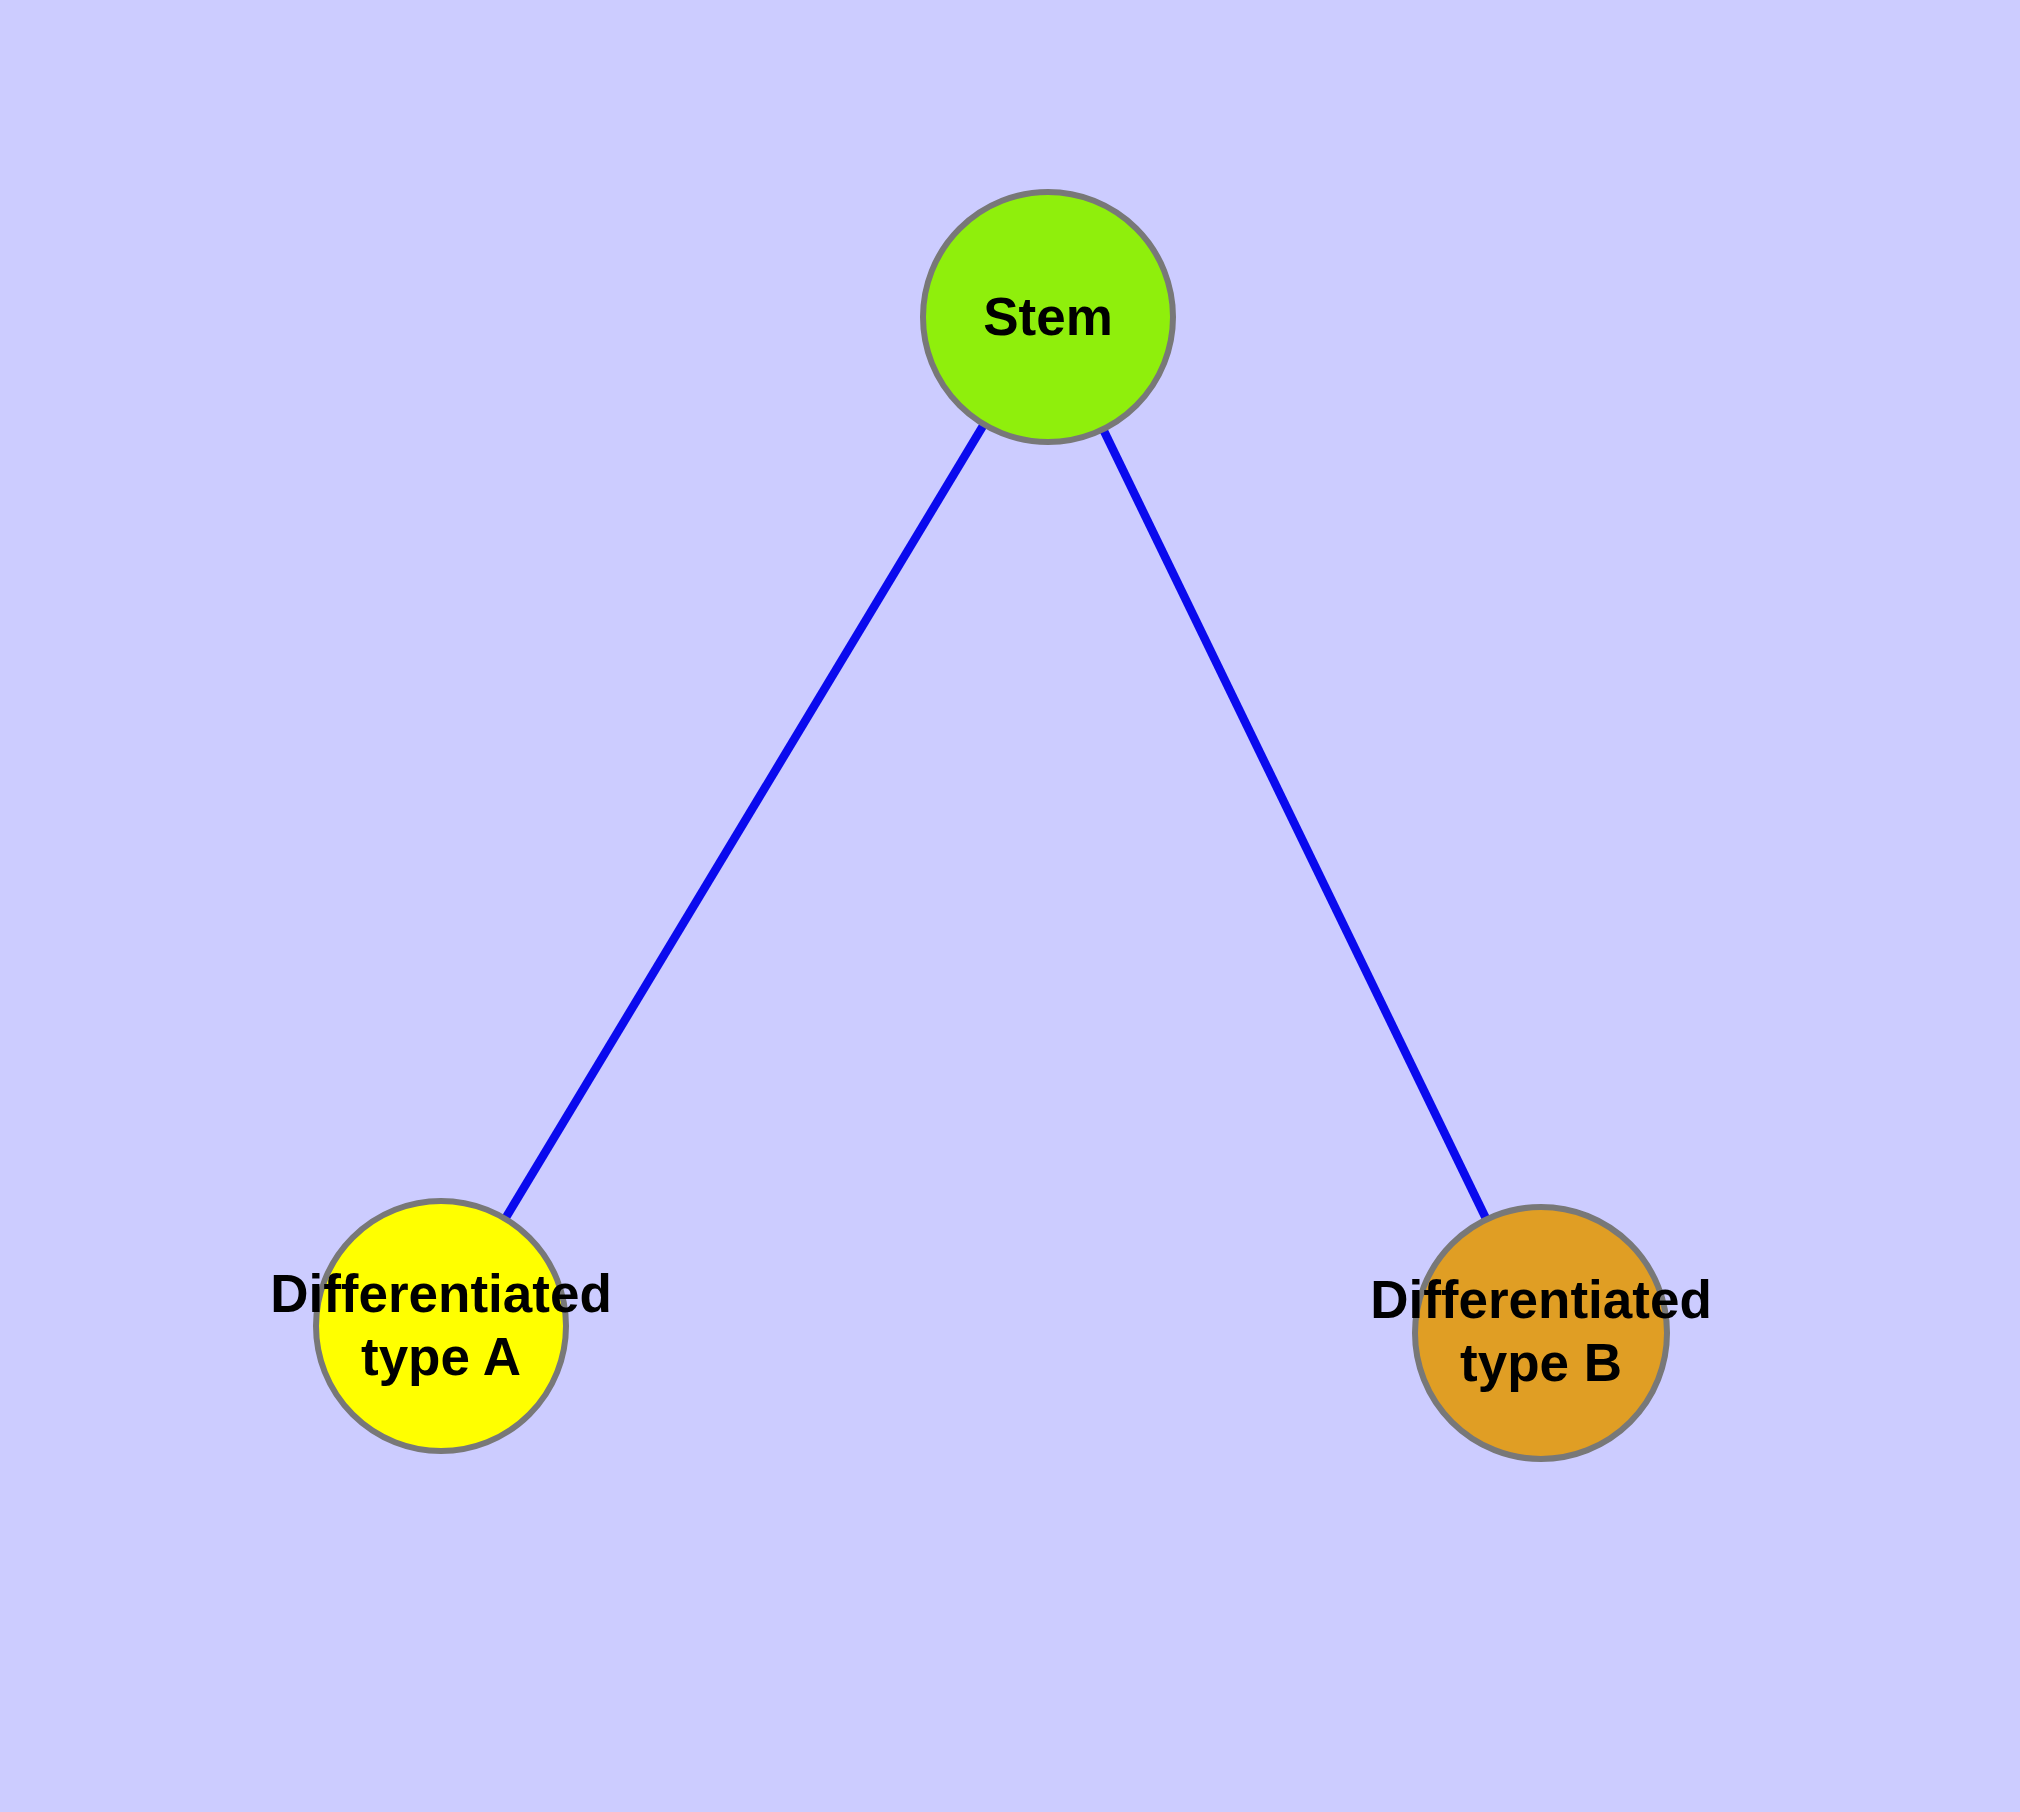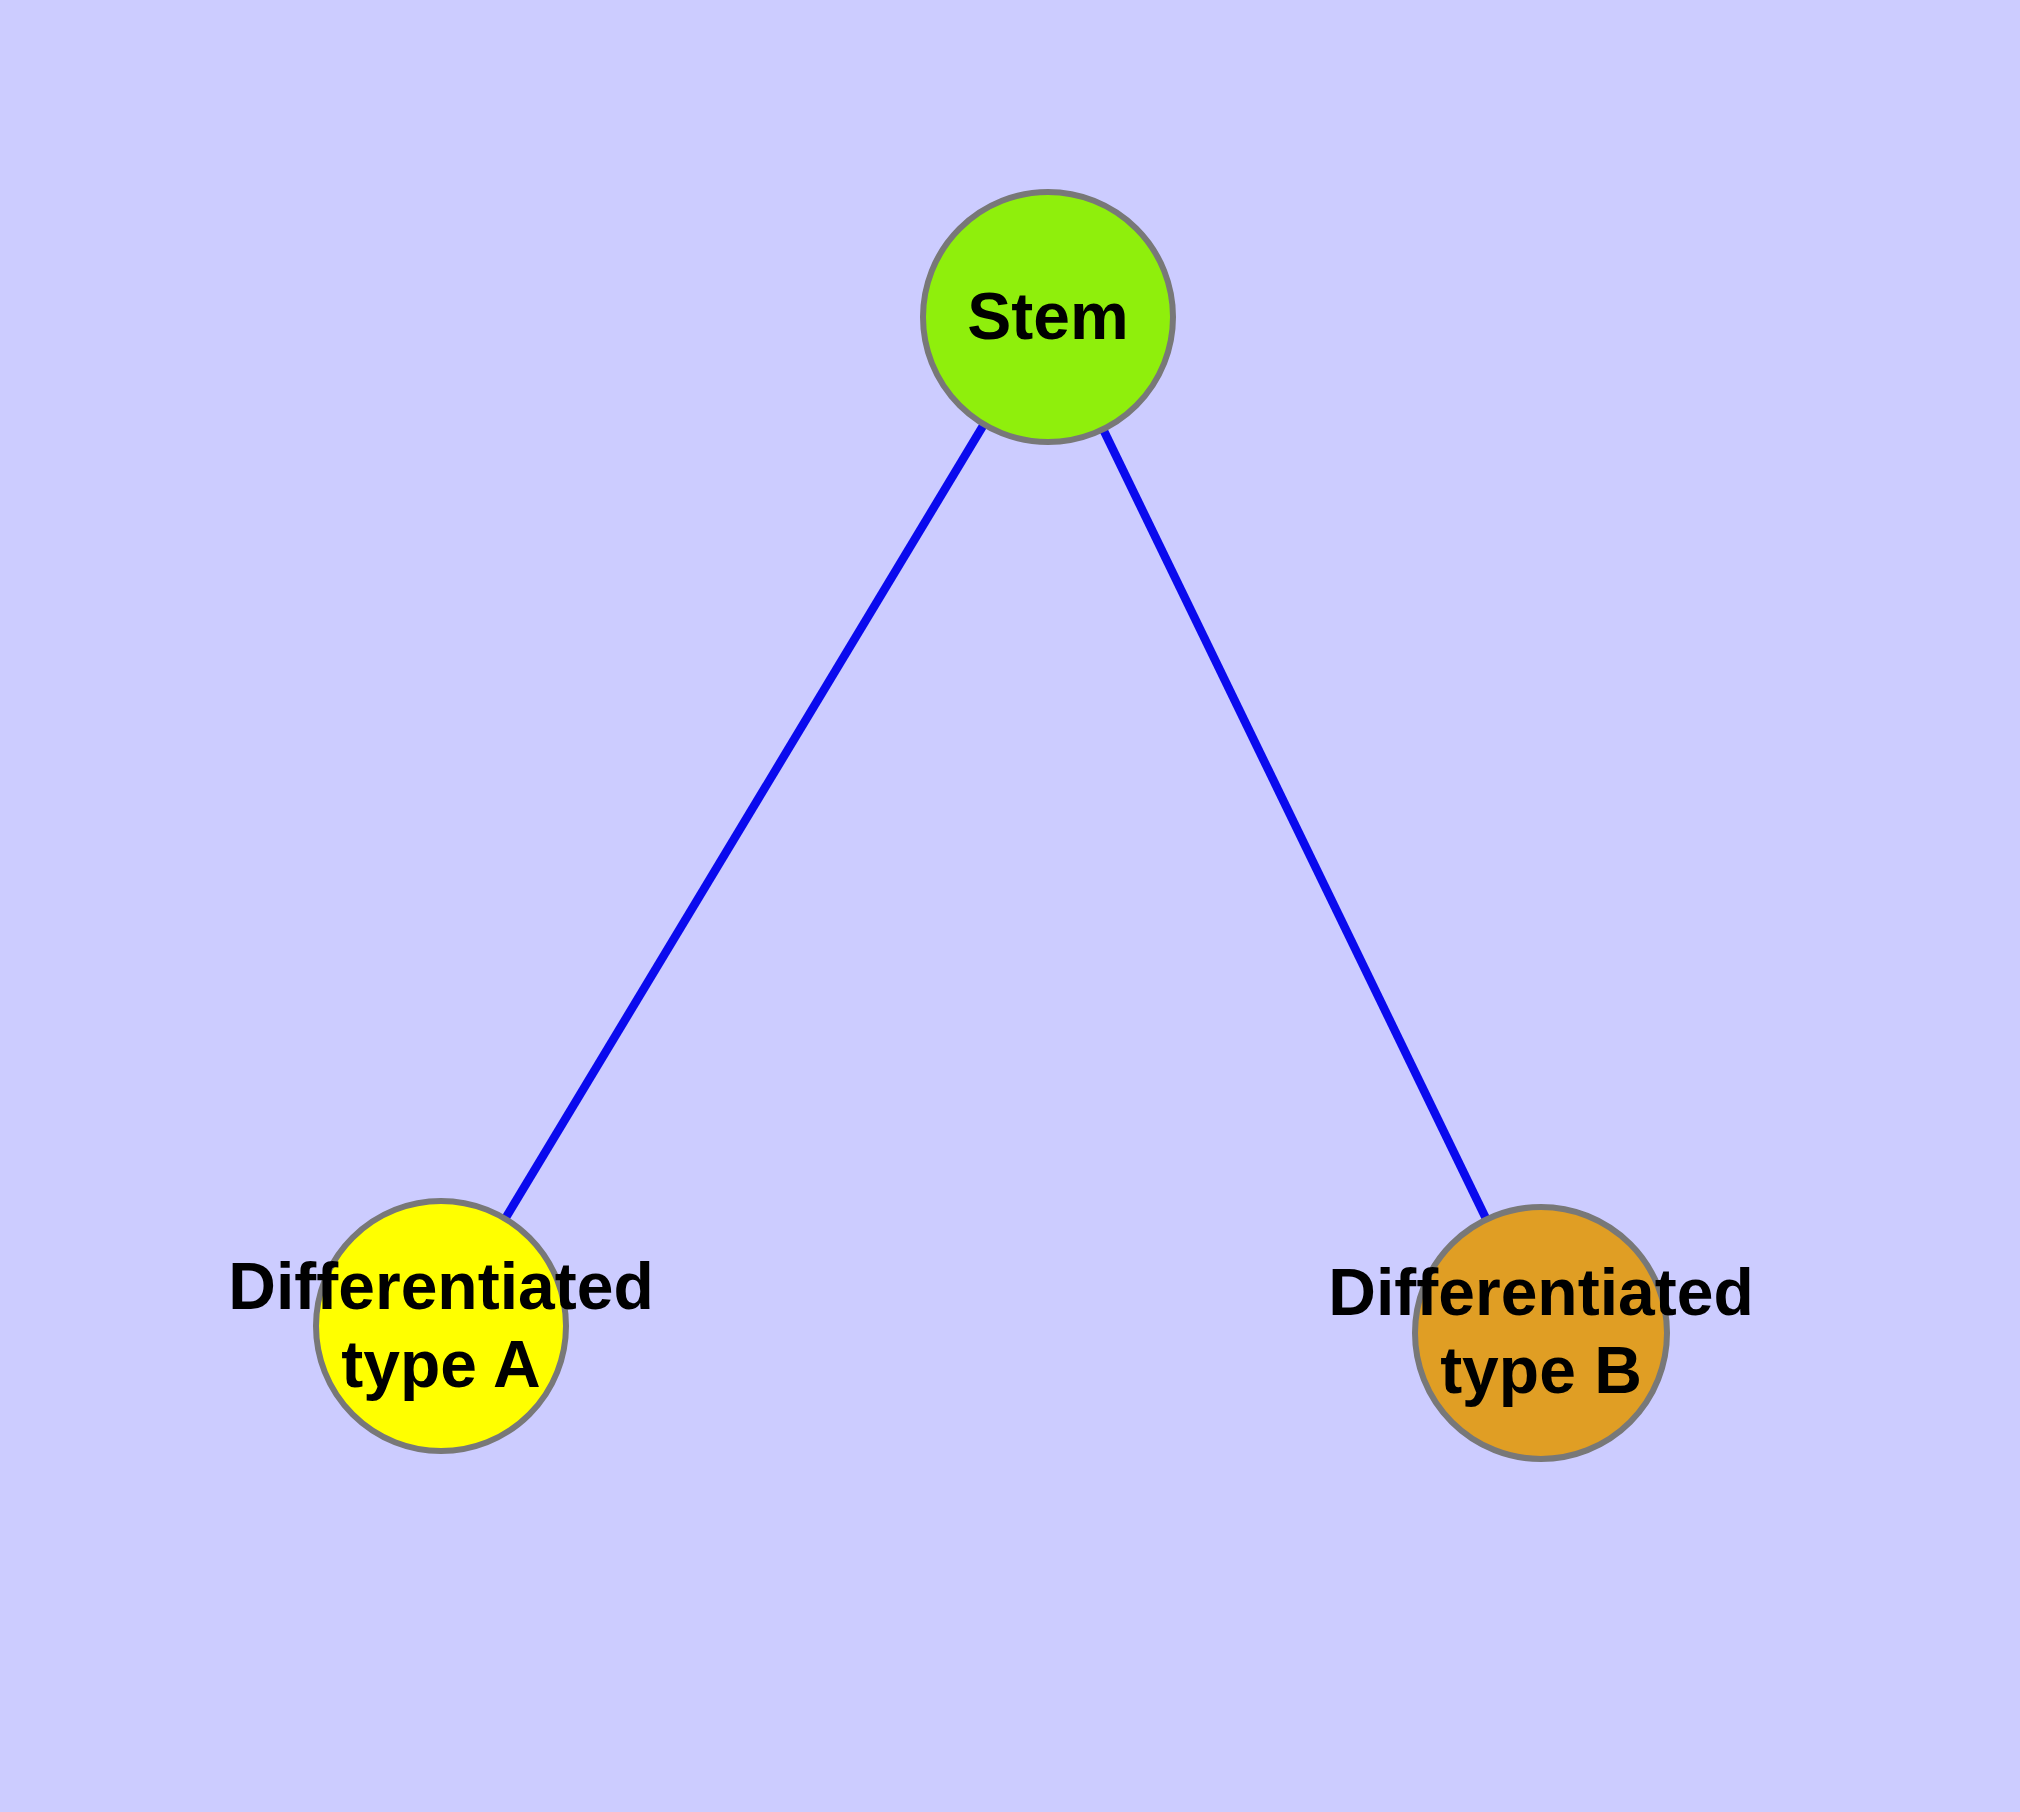--- a/index.html
+++ b/index.html
@@ -31,21 +31,21 @@
     position: absolute;
     border-radius: 50%;
     box-sizing: border-box;
     border-style: solid;
     border-width: 6.8px;
   }
   .nodelabel {
     position: absolute;
     transform: translate(-50%, -50%);
     font-weight: bold;
-    font-size: 66px;
+    font-size: 53px;
     line-height: 1.18;
     color: #000000;
     text-align: center;
     white-space: pre;
   }
 </style>
 </head>
 <body>
 
 <div class="canvas" style="background: rgb(204, 204, 255);">

